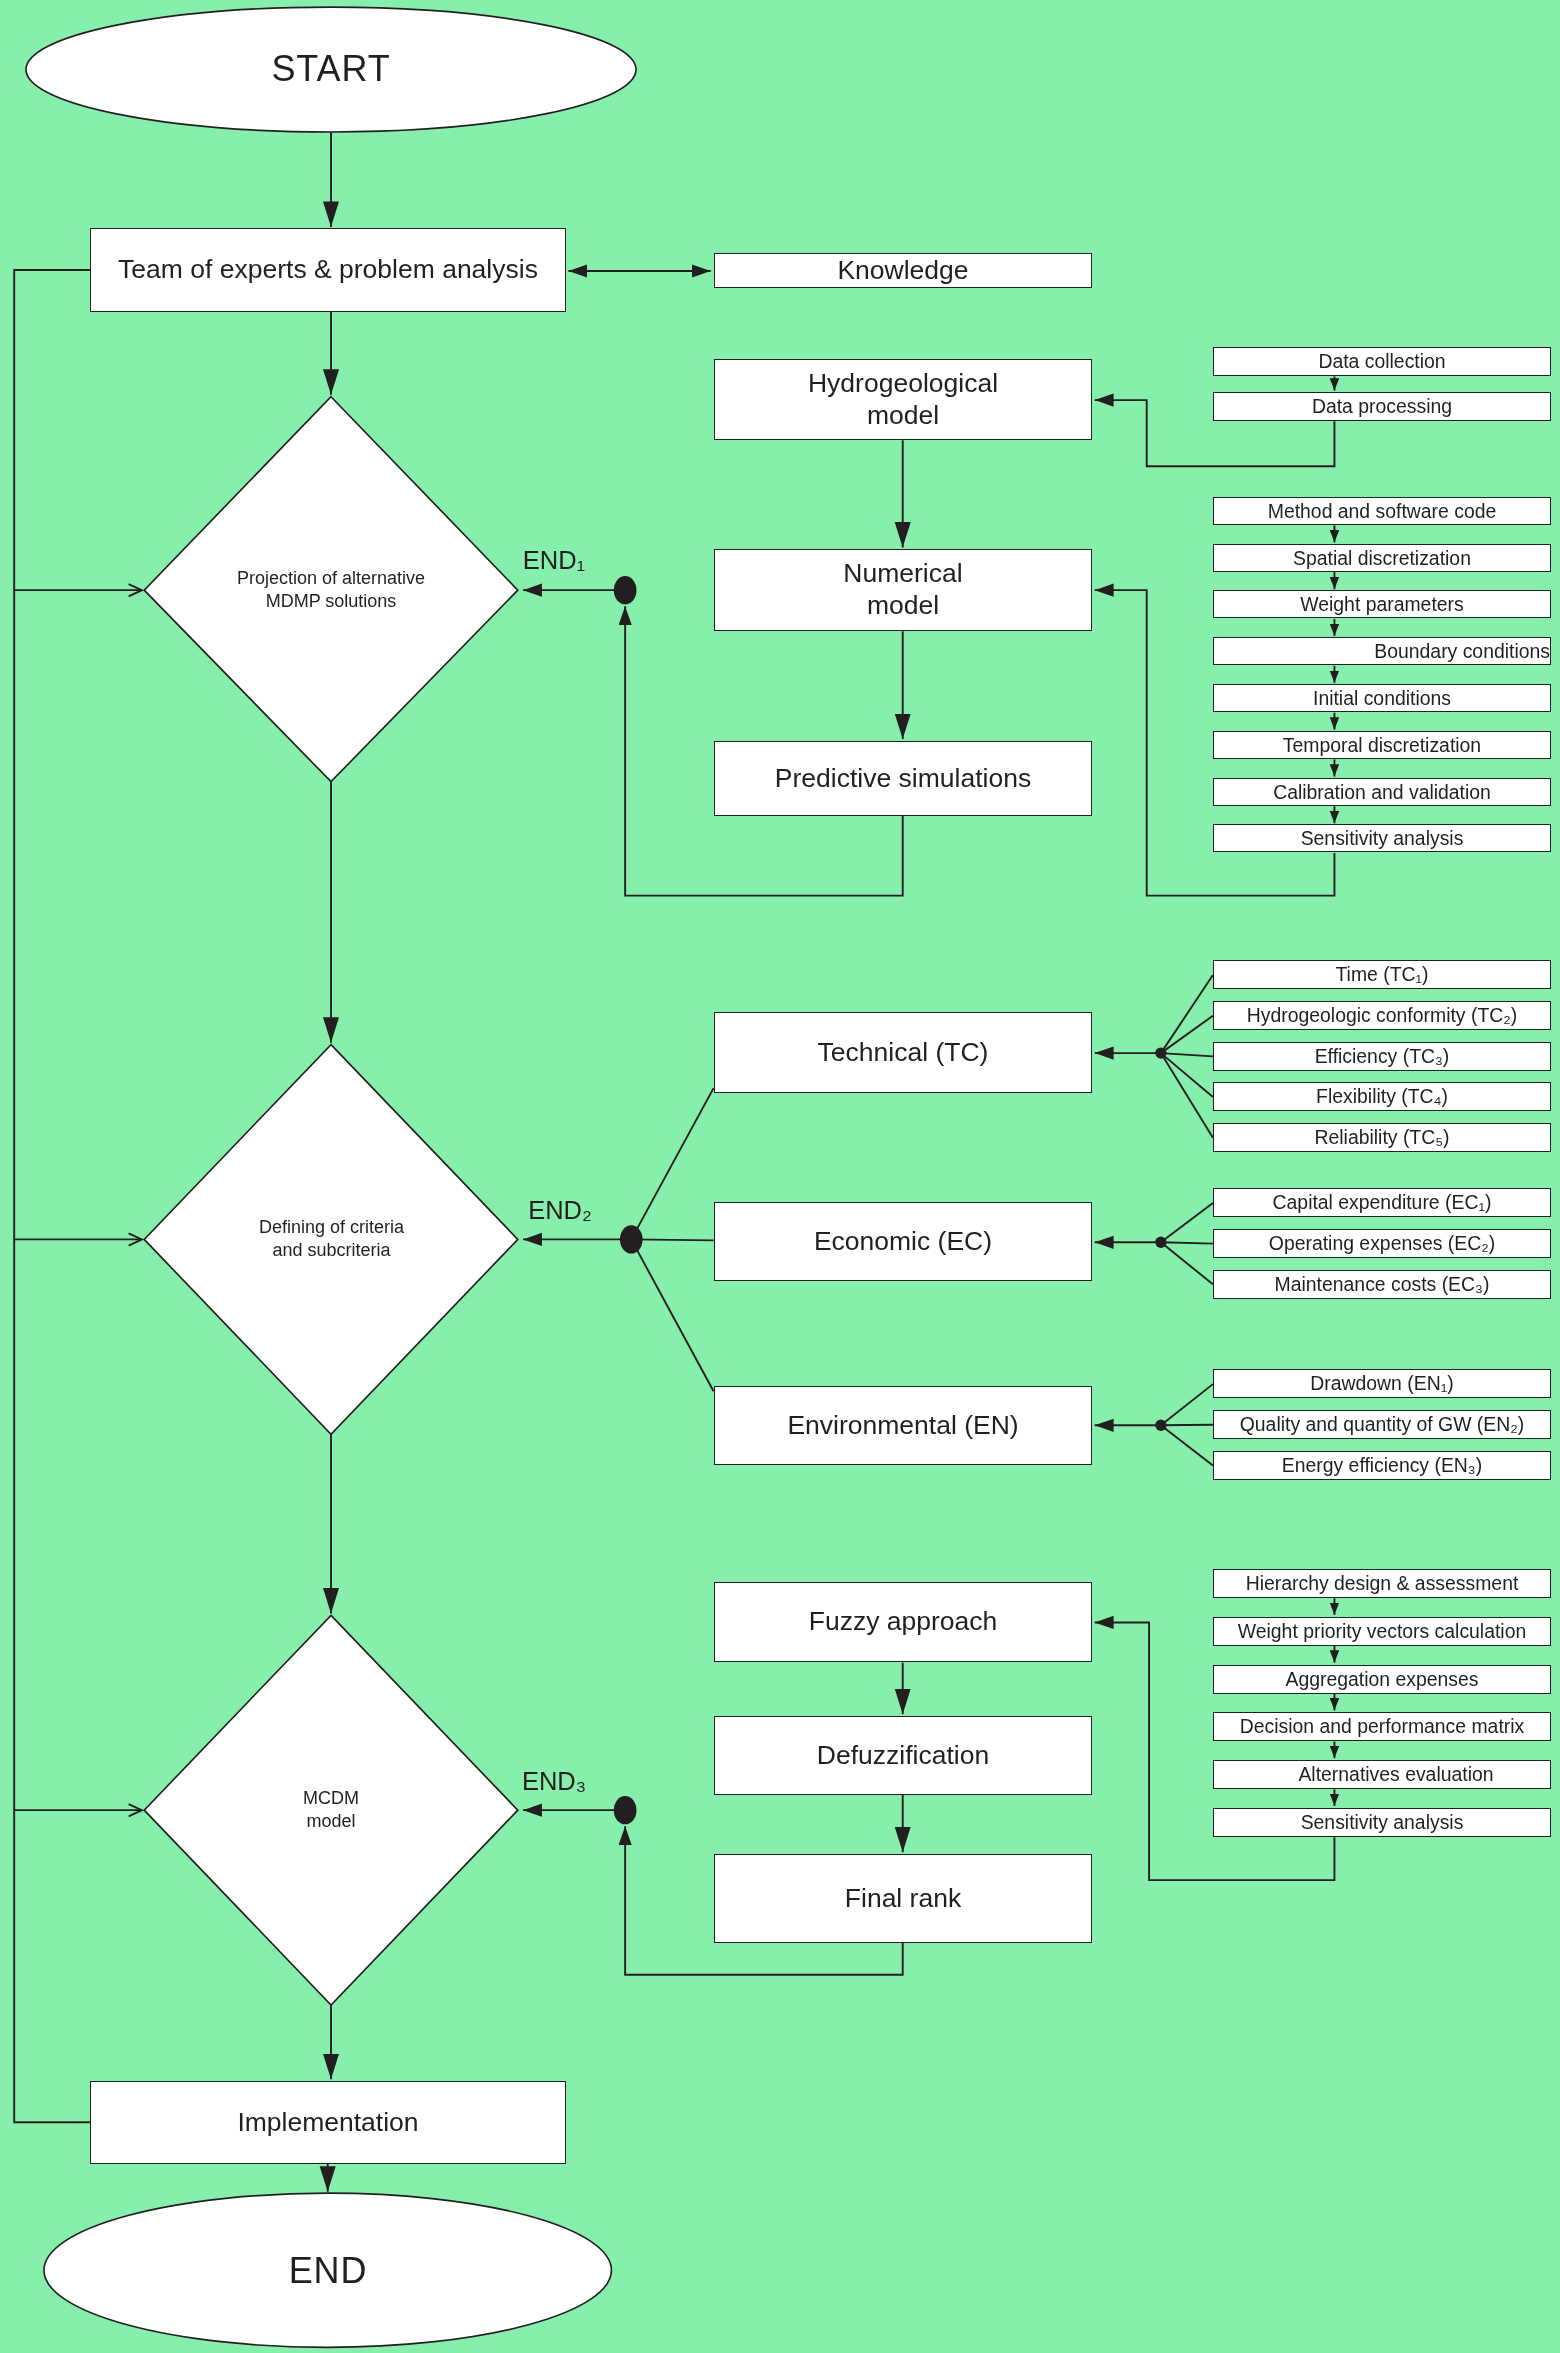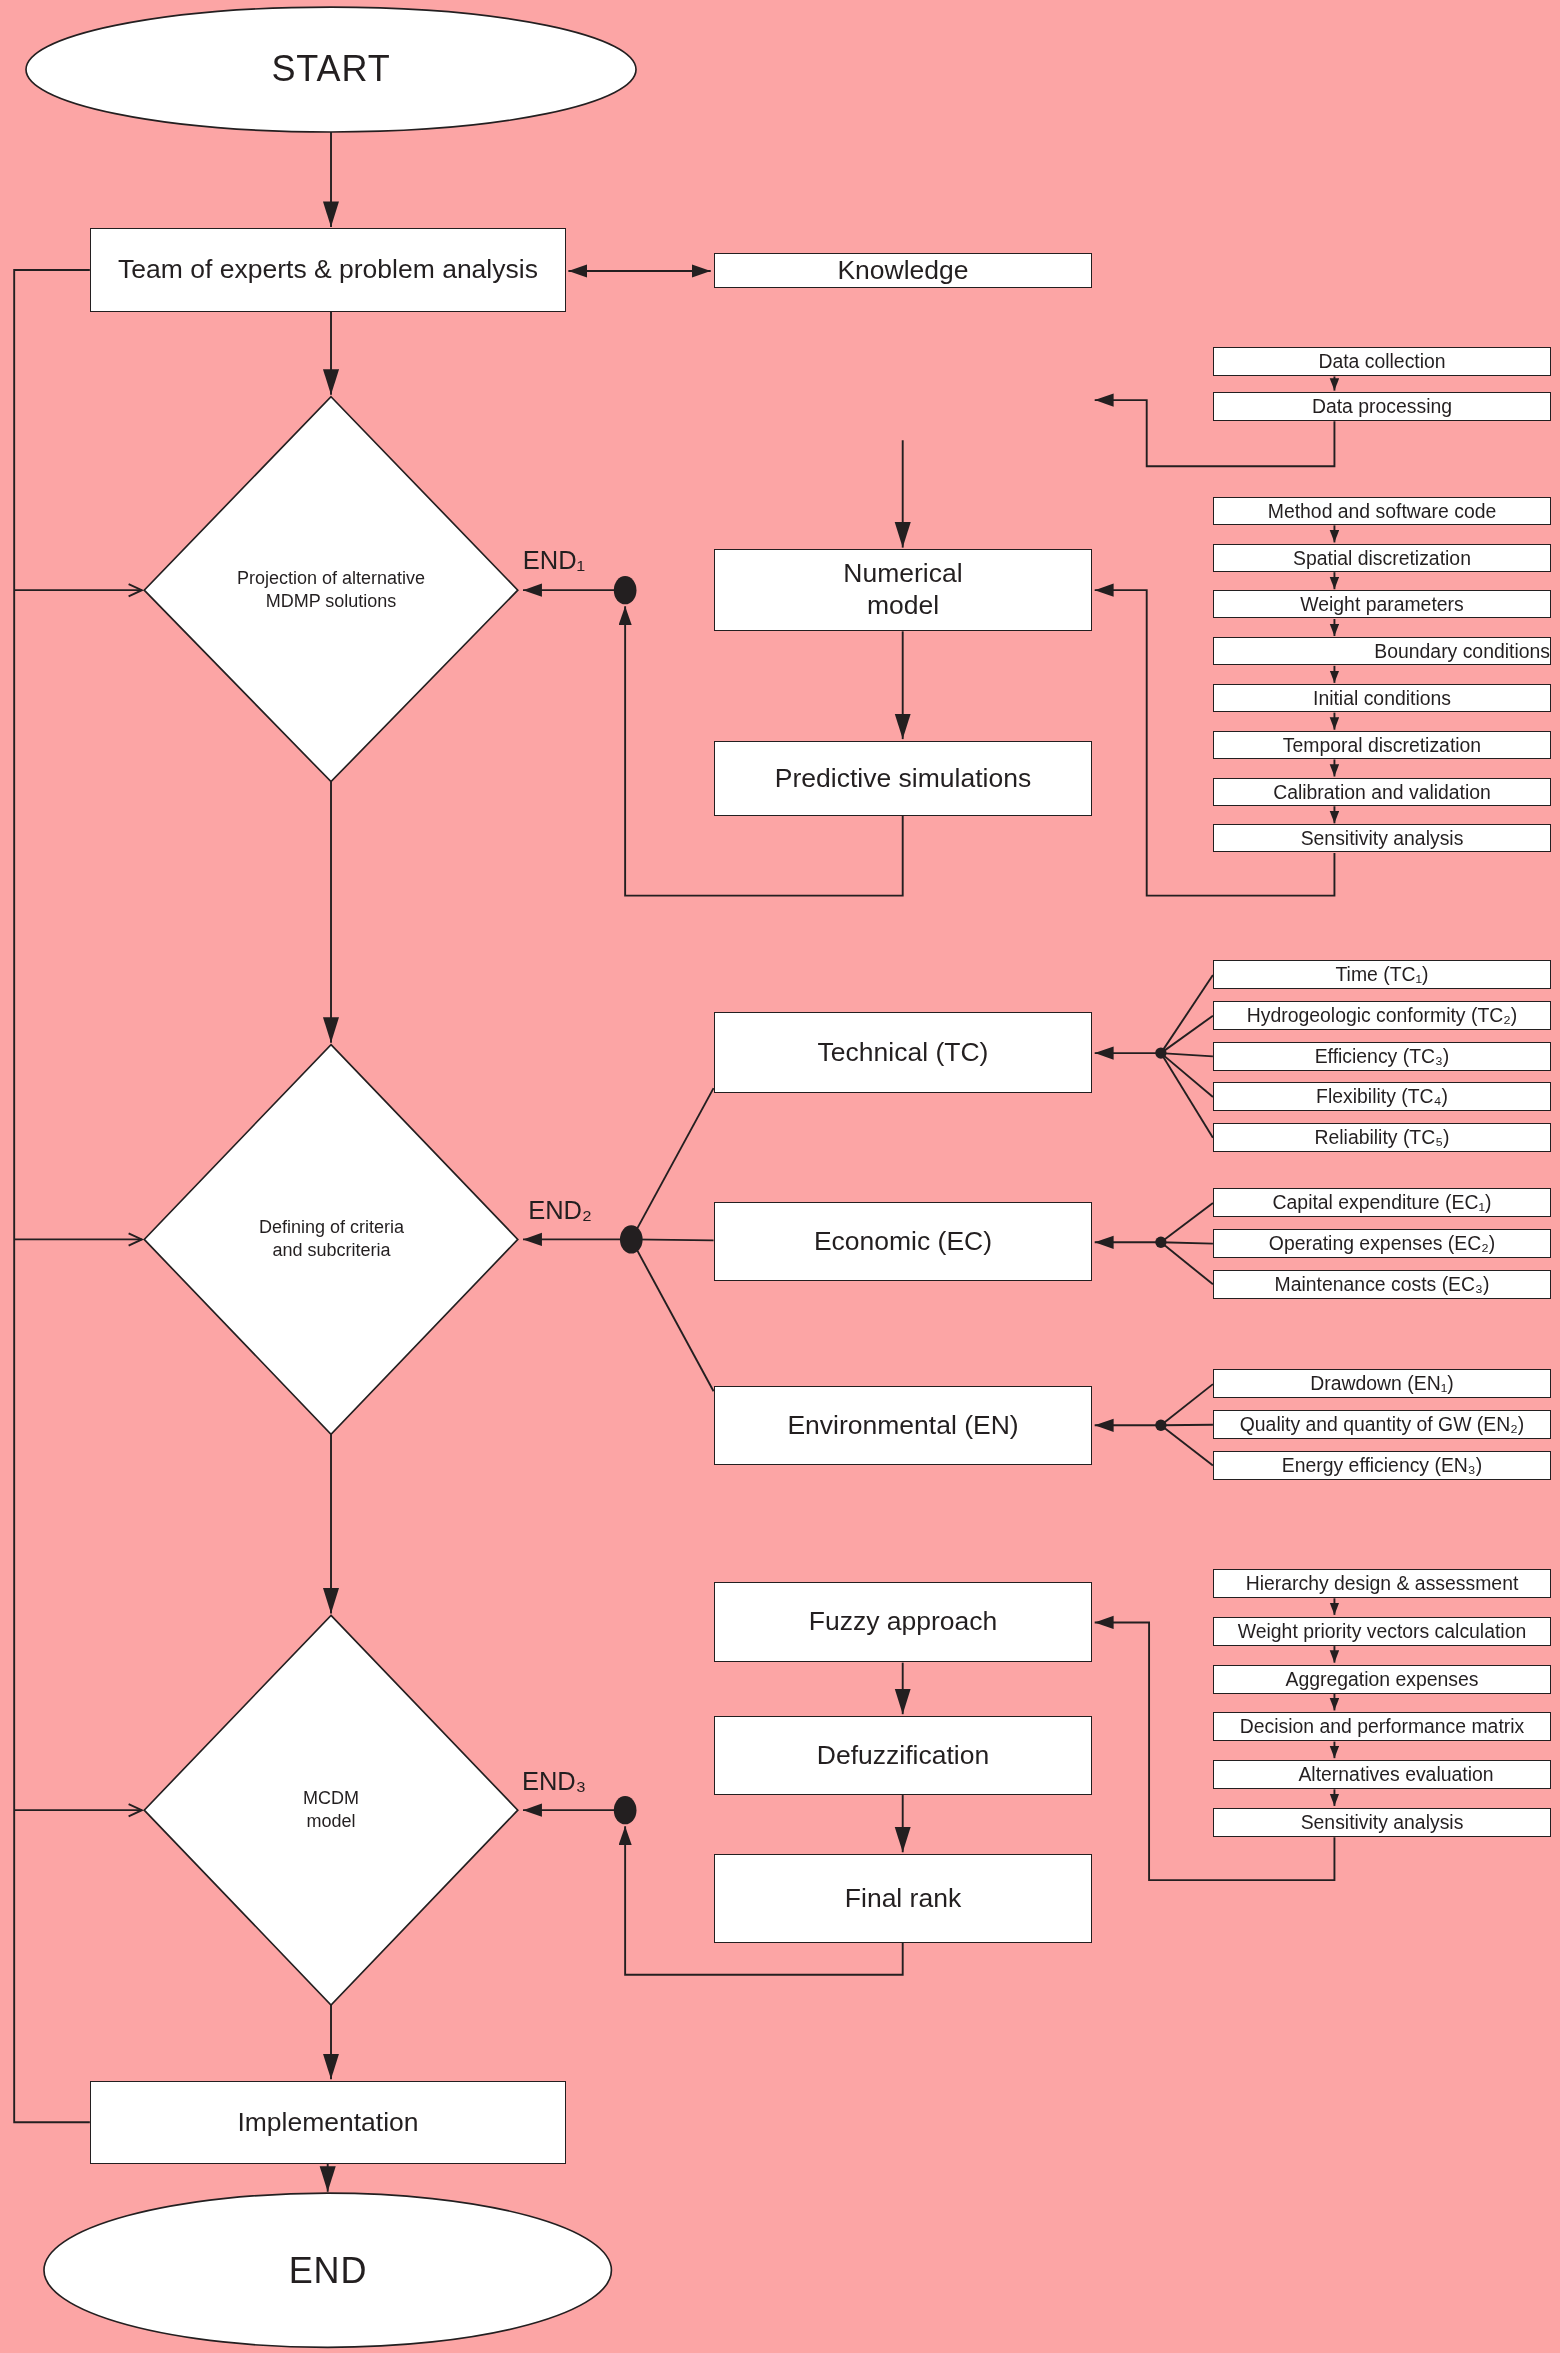--- a/index.html
+++ b/index.html
@@ -1,16 +1,16 @@
 <!DOCTYPE html>
 <html style="font-size:7.6px"><head>
 <meta charset="utf-8">
 <style>
   html,body{margin:0;padding:0;background:#ffffff;}
-  #canvas{position:relative;width:1560px;height:2354px;background:#fca5a5;
+  #canvas{position:relative;width:1560px;height:2354px;background:#86efac;
           font-family:"Liberation Sans","DejaVu Sans",sans-serif;color:#231f20;overflow:hidden;}
   #connector-layer{position:absolute;left:0;top:0;}
   .box{position:absolute;box-sizing:border-box;background:#ffffff;border:1.9px solid #231f20;
        display:flex;align-items:center;justify-content:center;text-align:center;}
   .box.main{font-size:26.5px;line-height:1.2;}
   .box.row{border-width:1.4px;font-size:19.4px;line-height:1.05;}
   .wrap-560{max-width:265px;}
   .wrap-340{max-width:161px;}
   .wrap-900{max-width:426px;}
   .node-text{position:absolute;display:flex;flex-direction:column;align-items:center;justify-content:center;
@@ -144,20 +144,23 @@
   <div class="end-label" style="left:497px;top:546px;width:114px;">END₁</div>
   <div class="end-label" style="left:503px;top:1196px;width:114px;">END₂</div>
   <div class="end-label" style="left:497px;top:1767px;width:114px;">END₃</div>
 
   <div class="box main" style="left:90px;top:228px;width:476px;height:84px;">
     <span class="wrap-900">Team of experts &amp; problem analysis</span>
   </div>
   <div class="box main" style="left:714px;top:253px;width:378px;height:35px;">
     <span>Knowledge</span>
   </div>
+  <div class="box main" style="left:714px;top:359px;width:378px;height:81px;">
+    <span class="wrap-560">Hydrogeological model</span>
+  </div>
   <div class="box main" style="left:714px;top:549px;width:378px;height:82px;">
     <span class="wrap-340">Numerical model</span>
   </div>
   <div class="box main" style="left:714px;top:741px;width:378px;height:75px;">
     <span>Predictive simulations</span>
   </div>
   <div class="box main" style="left:714px;top:1012px;width:378px;height:81px;">
     <span>Technical (TC)</span>
   </div>
   <div class="box main" style="left:714px;top:1202px;width:378px;height:79px;">

